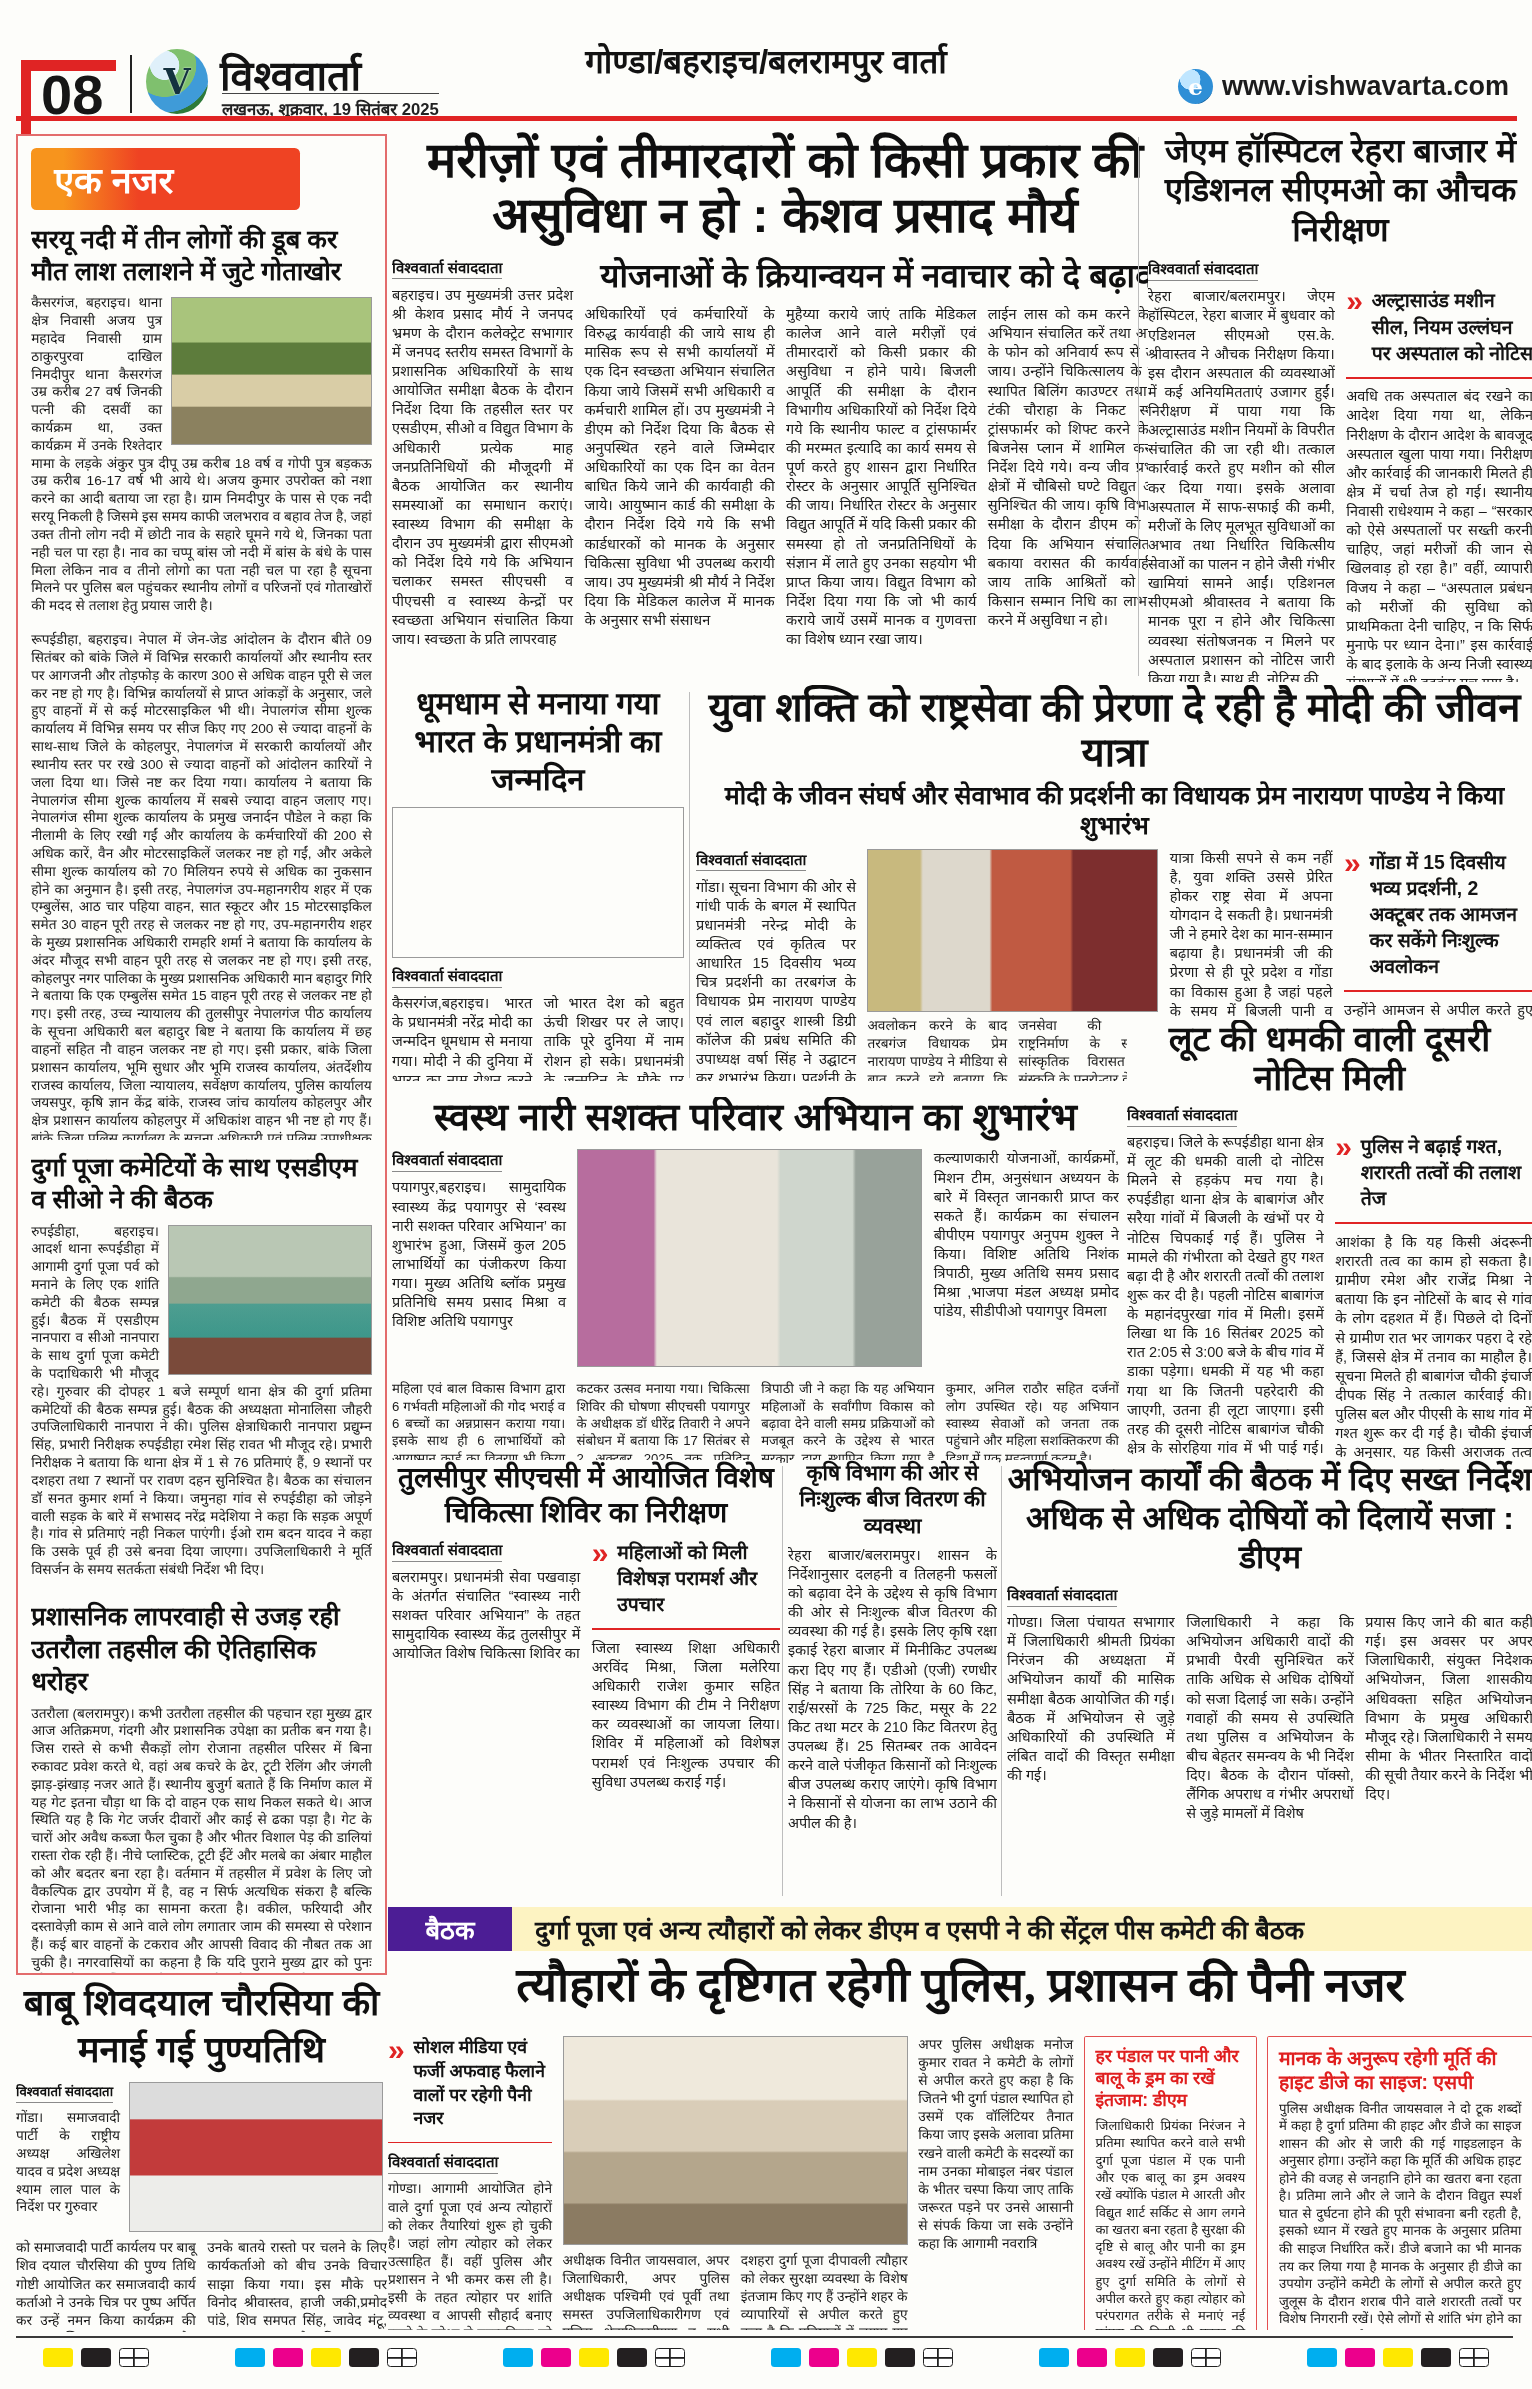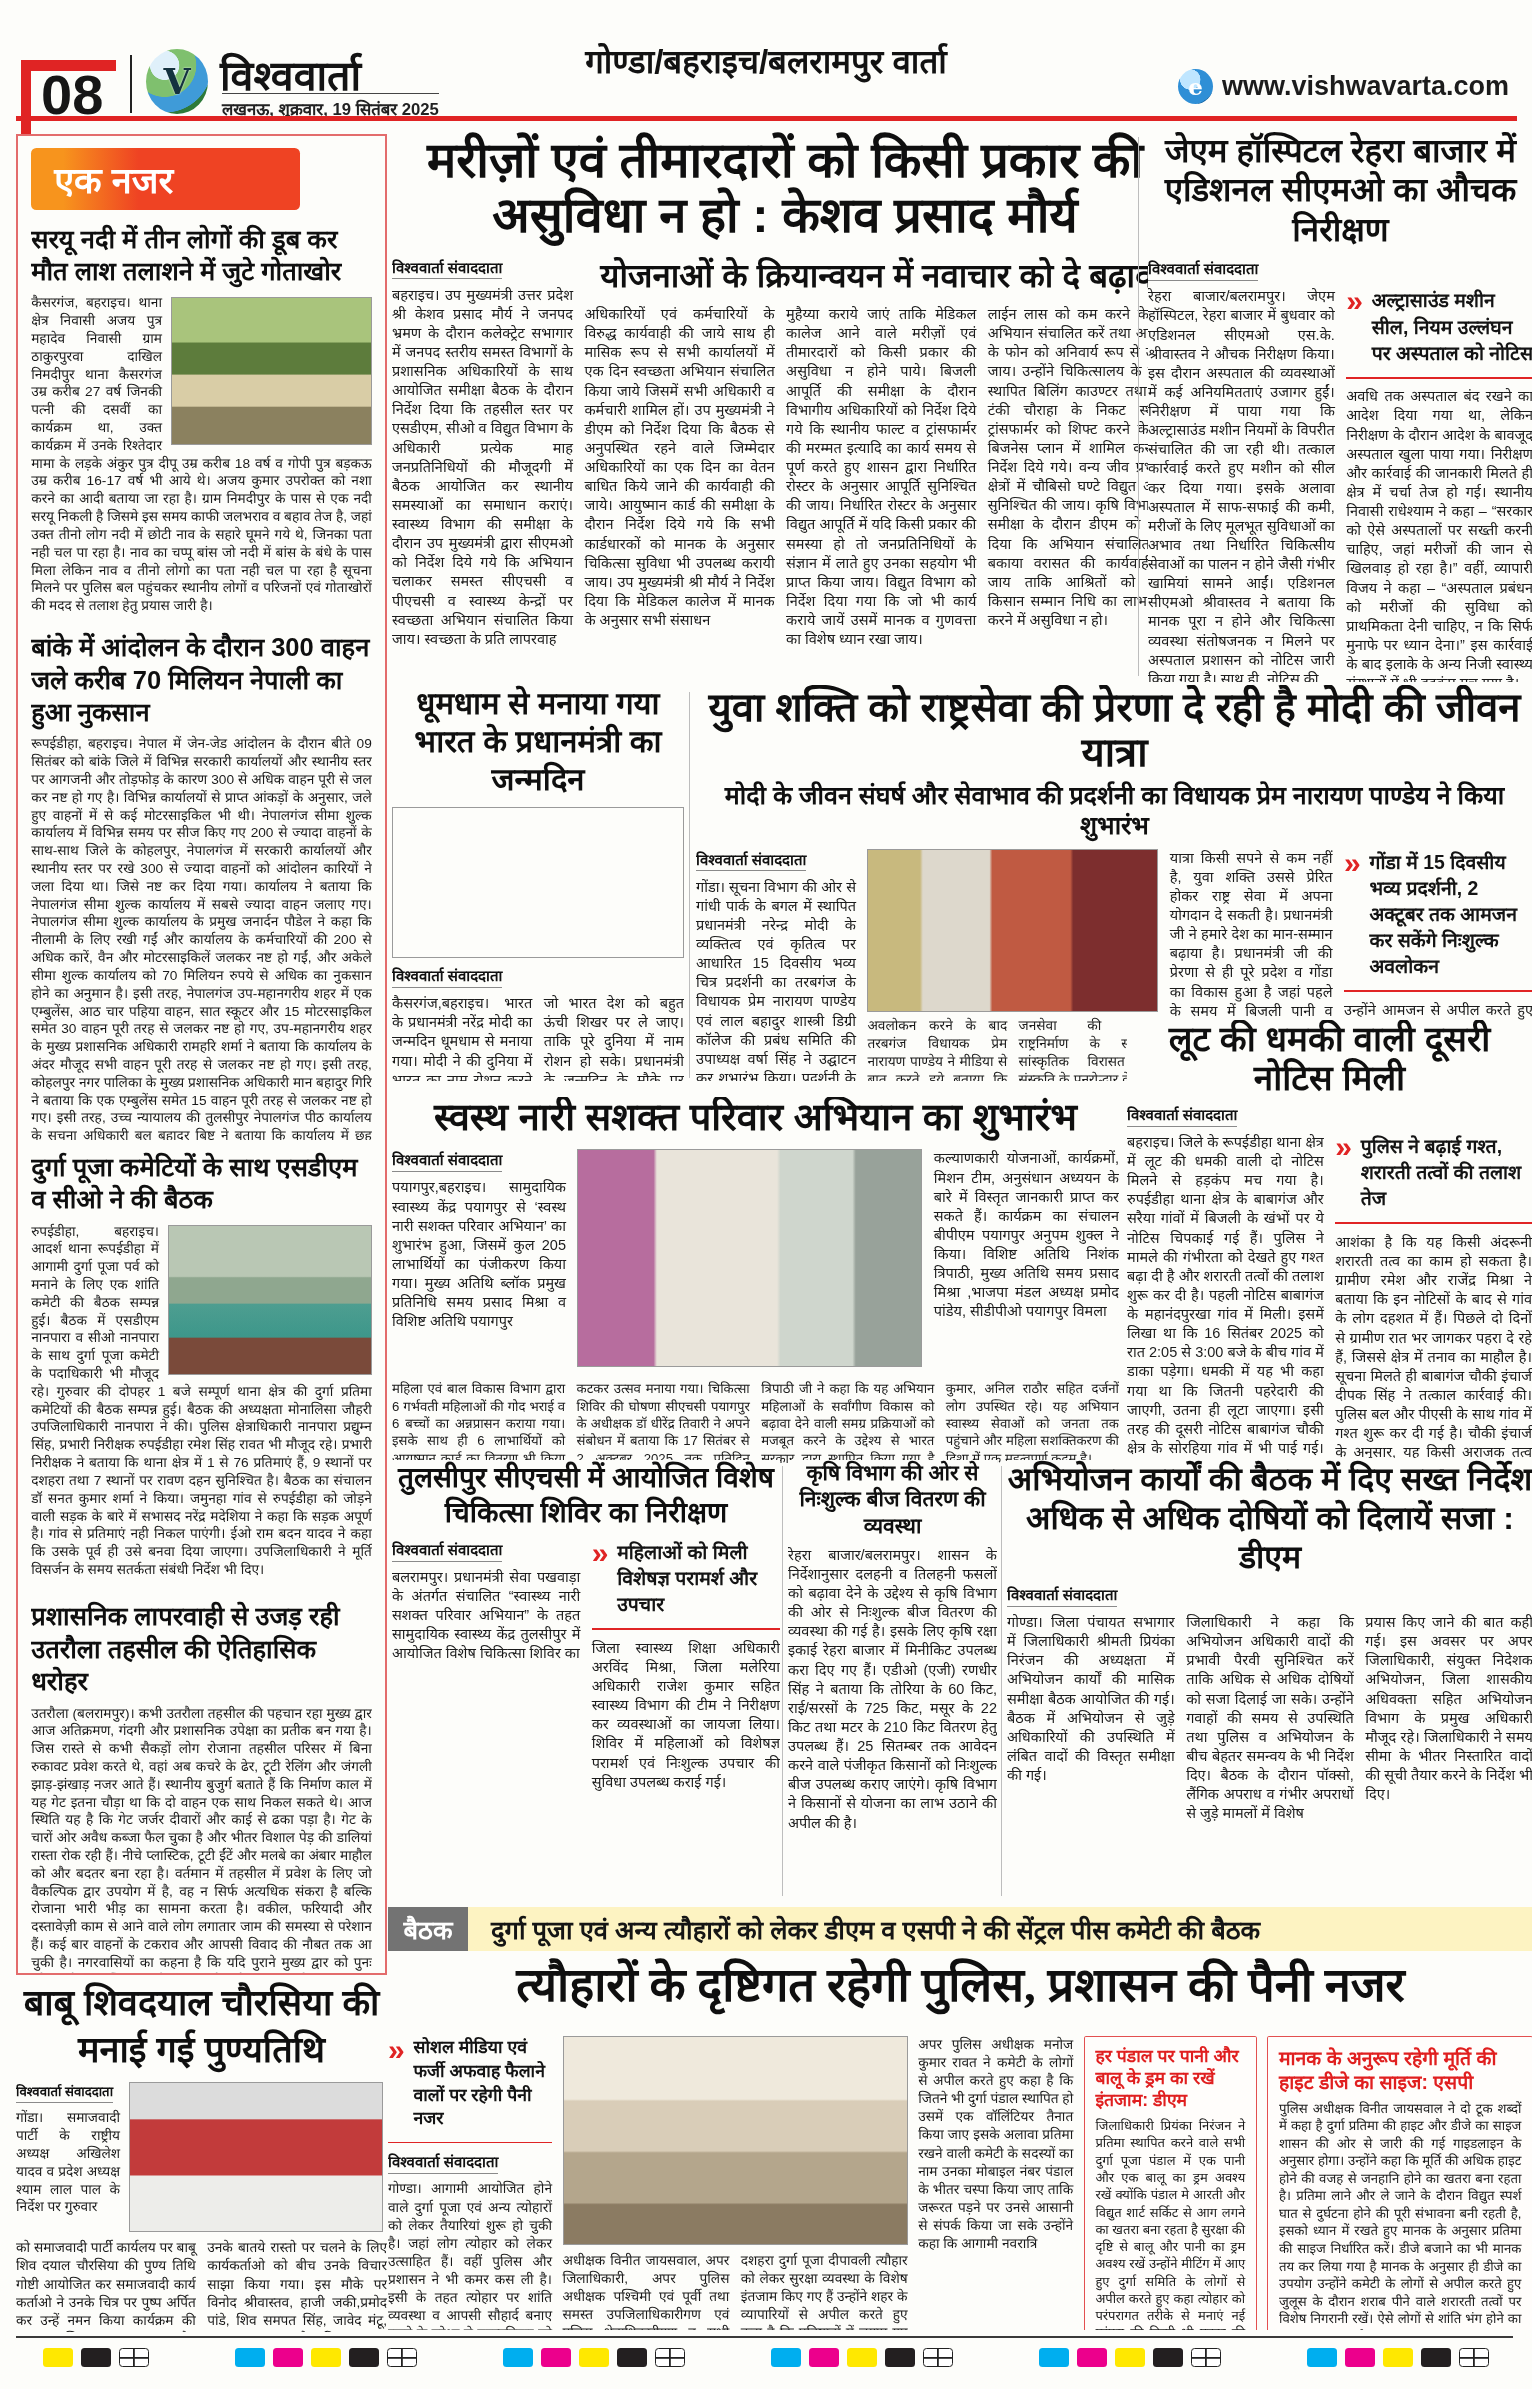--- a/index.html
+++ b/index.html
@@ -53,21 +53,21 @@
   .ekn-label span{color:#fff;font-size:36px;font-weight:700;padding-left:23px;}
   .ph-river{width:201px;height:148px;background:linear-gradient(180deg,#a9c47c 0 30%,#5d7c3c 31% 52%,#d9cda6 53% 74%,#8b815f 75%);}
   .ph-meet{width:204px;height:150px;background:linear-gradient(180deg,#b9c7b4 0 34%,#8fa78f 35% 52%,#26908476 53% 75%,#7a4a3a 76%),linear-gradient(180deg,#b9c7b4,#2e8f84);}
   .ph-ward{width:100%;height:151px;background:linear-gradient(180deg,#ececе8 0 8%,#e3e4df 9% 55%,#b9bdb9 56% 78%,#8f9494 79%);}
   .ph-expo{width:100%;height:100%;background:linear-gradient(90deg,#c8b97e 0 18%,#ddd8cc 19% 42%,#c05a42 43% 70%,#7d2e2e 71%);}
   .ph-camp{width:100%;height:100%;background:linear-gradient(90deg,#b76d9e 0 22%,#e9e4da 23% 58%,#cfd6cd 59% 80%,#98a29a 81%);}
   .ph-party{width:254px;height:150px;background:linear-gradient(180deg,#dcdcdc 0 24%,#c23b3b 25% 62%,#ededea 63%);}
   .ph-hall{width:100%;height:209px;background:linear-gradient(180deg,#efe9dc 0 30%,#d9cdb8 31% 55%,#b4a68c 56% 80%,#8b7b62 81%);}
   
   .banner{display:flex;height:44px;align-items:stretch;}
-  .badge{background:#737373;color:#fff;font-size:25.5px;font-weight:700;display:flex;align-items:center;justify-content:center;width:80px;}
+  .badge{background:#4c1d95;color:#fff;font-size:25.5px;font-weight:700;display:flex;align-items:center;justify-content:center;width:124px;}
   .kicker{flex:1;background:#fdf3c2;display:flex;align-items:center;padding-left:23px;font-size:25.5px;font-weight:700;color:#151515;}
   .regstrip{position:absolute;left:0;top:2332px;width:1532px;height:56px;background:#fdfdfa;}
   .regrule{position:absolute;left:16px;top:3.5px;width:1497px;height:2.6px;background:#3a3a3a;}
   .rgroups{position:absolute;left:0;top:16px;width:1532px;display:flex;justify-content:space-around;}
   .rg{display:flex;gap:8px;}
   .sq{width:30px;height:19.4px;border-radius:3.5px;}
   .sq.c{background:#00aeef}.sq.m{background:#ec008c}.sq.y{background:#ffe800}.sq.k{background:#231f20}
   .sq.r{background:#fff;border:1.8px solid #222;box-sizing:border-box;background-image:linear-gradient(#222,#222),linear-gradient(#222,#222);background-size:100% 1.8px,1.8px 100%;background-position:center center;background-repeat:no-repeat;}
 </style>
 </head>
@@ -100,21 +100,20 @@
 
     <article class="ekn-art" style="height:398px">
       <h3 class="h-ekn">सरयू नदी में तीन लोगों की डूब कर मौत लाश तलाशने में जुटे गोताखोर</h3>
       <div>
         <div class="photo ph-river fl-r"></div>
         <p class="colsm">कैसरगंज, बहराइच। थाना क्षेत्र निवासी अजय पुत्र महादेव निवासी ग्राम ठाकुरपुरवा दाखिल निमदीपुर थाना कैसरगंज उम्र करीब 27 वर्ष जिनकी पत्नी की दसवीं का कार्यक्रम था, उक्त कार्यक्रम में उनके रिश्तेदार मामा के लड़के अंकुर पुत्र दीपू उम्र करीब 18 वर्ष व गोपी पुत्र बड़कऊ उम्र करीब 16-17 वर्ष भी आये थे। अजय कुमार उपरोक्त को नशा करने का आदी बताया जा रहा है। ग्राम निमदीपुर के पास से एक नदी सरयू निकली है जिसमे इस समय काफी जलभराव व बहाव तेज है, जहां उक्त तीनो लोग नदी में छोटी नाव के सहारे घूमने गये थे, जिनका पता नही चल पा रहा है। नाव का चप्पू बांस जो नदी में बांस के बंधे के पास मिला लेकिन नाव व तीनो लोगो का पता नही चल पा रहा है सूचना मिलने पर पुलिस बल पहुंचकर स्थानीय लोगों व परिजनों एवं गोताखोरों की मदद से तलाश हेतु प्रयास जारी है।</p>
       </div>
     </article>
 
     <article class="ekn-art" style="height:509px">
-      <h3 class="h-ekn">बांके में आंदोलन के दौरान 300 वाहन जले करीब 70 मिलियन नेपाली का हुआ नुकसान</h3>
       <p class="colsm">रूपईडीहा, बहराइच। नेपाल में जेन-जेड आंदोलन के दौरान बीते 09 सितंबर को बांके जिले में विभिन्न सरकारी कार्यालयों और स्थानीय स्तर पर आगजनी और तोड़फोड़ के कारण 300 से अधिक वाहन पूरी से जल कर नष्ट हो गए है। विभिन्न कार्यालयों से प्राप्त आंकड़ों के अनुसार, जले हुए वाहनों में से कई मोटरसाइकिल भी थी। नेपालगंज सीमा शुल्क कार्यालय में विभिन्न समय पर सीज किए गए 200 से ज्यादा वाहनों के साथ-साथ जिले के कोहलपुर, नेपालगंज में सरकारी कार्यालयों और स्थानीय स्तर पर रखे 300 से ज्यादा वाहनों को आंदोलन कारियों ने जला दिया था। जिसे नष्ट कर दिया गया। कार्यालय ने बताया कि नेपालगंज सीमा शुल्क कार्यालय में सबसे ज्यादा वाहन जलाए गए। नेपालगंज सीमा शुल्क कार्यालय के प्रमुख जनार्दन पौडेल ने कहा कि नीलामी के लिए रखी गईं और कार्यालय के कर्मचारियों की 200 से अधिक कारें, वैन और मोटरसाइकिलें जलकर नष्ट हो गईं, और अकेले सीमा शुल्क कार्यालय को 70 मिलियन रुपये से अधिक का नुकसान होने का अनुमान है। इसी तरह, नेपालगंज उप-महानगरीय शहर में एक एम्बुलेंस, आठ चार पहिया वाहन, सात स्कूटर और 15 मोटरसाइकिल समेत 30 वाहन पूरी तरह से जलकर नष्ट हो गए, उप-महानगरीय शहर के मुख्य प्रशासनिक अधिकारी रामहरि शर्मा ने बताया कि कार्यालय के अंदर मौजूद सभी वाहन पूरी तरह से जलकर नष्ट हो गए। इसी तरह, कोहलपुर नगर पालिका के मुख्य प्रशासनिक अधिकारी मान बहादुर गिरि ने बताया कि एक एम्बुलेंस समेत 15 वाहन पूरी तरह से जलकर नष्ट हो गए। इसी तरह, उच्च न्यायालय की तुलसीपुर नेपालगंज पीठ कार्यालय के सूचना अधिकारी बल बहादुर बिष्ट ने बताया कि कार्यालय में छह वाहनों सहित नौ वाहन जलकर नष्ट हो गए। इसी प्रकार, बांके जिला प्रशासन कार्यालय, भूमि सुधार और भूमि राजस्व कार्यालय, अंतर्देशीय राजस्व कार्यालय, जिला न्यायालय, सर्वेक्षण कार्यालय, पुलिस कार्यालय जयसपुर, कृषि ज्ञान केंद्र बांके, राजस्व जांच कार्यालय कोहलपुर और क्षेत्र प्रशासन कार्यालय कोहलपुर में अधिकांश वाहन भी नष्ट हो गए हैं। बांके जिला पुलिस कार्यालय के सूचना अधिकारी एवं पुलिस उपाधीक्षक दीपक पातली ने बताया कि अभी तक नुकसान की सही जानकारी नहीं मिल पाई है, क्योंकि वाहनों सहित सभी प्रकार के नुकसान का ब्यौरा एकत्र किया जा रहा है।</p>
     </article>
 
     <article class="ekn-art" style="height:439px">
       <h3 class="h-ekn">दुर्गा पूजा कमेटियों के साथ एसडीएम व सीओ ने की बैठक</h3>
       <div>
         <div class="photo ph-meet fl-r"></div>
         <p class="colsm">रुपईडीहा, बहराइच। आदर्श थाना रूपईडीहा में आगामी दुर्गा पूजा पर्व को मनाने के लिए एक शांति कमेटी की बैठक सम्पन्न हुई। बैठक में एसडीएम नानपारा व सीओ नानपारा के साथ दुर्गा पूजा कमेटी के पदाधिकारी भी मौजूद रहे। गुरुवार की दोपहर 1 बजे सम्पूर्ण थाना क्षेत्र की दुर्गा प्रतिमा कमेटियों की बैठक सम्पन्न हुई। बैठक की अध्यक्षता मोनालिसा जौहरी उपजिलाधिकारी नानपारा ने की। पुलिस क्षेत्राधिकारी नानपारा प्रद्युम्न सिंह, प्रभारी निरीक्षक रुपईडीहा रमेश सिंह रावत भी मौजूद रहे। प्रभारी निरीक्षक ने बताया कि थाना क्षेत्र में 1 से 76 प्रतिमाएं हैं, 9 स्थानों पर दशहरा तथा 7 स्थानों पर रावण दहन सुनिश्चित है। बैठक का संचालन डॉ सनत कुमार शर्मा ने किया। जमुनहा गांव से रुपईडीहा को जोड़ने वाली सड़क के बारे में सभासद नरेंद्र मदेशिया ने कहा कि सड़क अपूर्ण है। गांव से प्रतिमाएं नही निकल पाएंगी। ईओ राम बदन यादव ने कहा कि उसके पूर्व ही उसे बनवा दिया जाएगा। उपजिलाधिकारी ने मूर्ति विसर्जन के समय सतर्कता संबंधी निर्देश भी दिए।</p>
       </div>
     </article>

